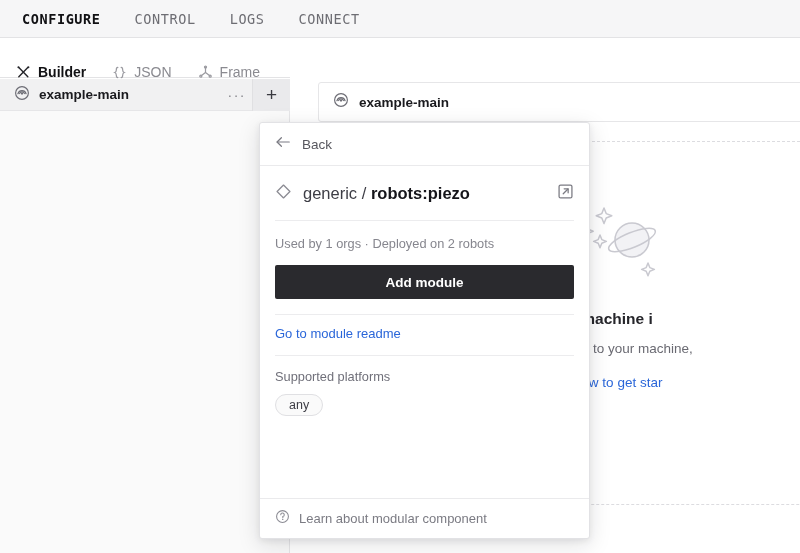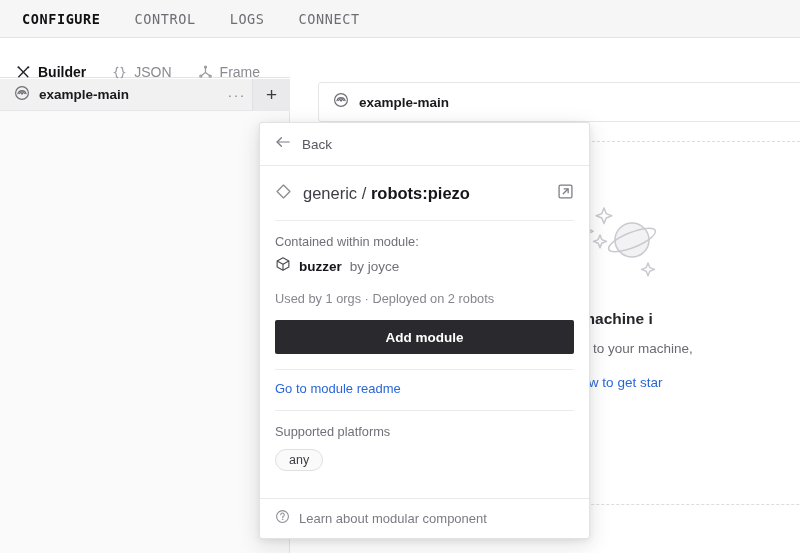--- a/index.html
+++ b/index.html
@@ -289,34 +289,20 @@
           <svg width="17" height="17" viewBox="0 0 18 18" fill="none" stroke="#7b7b83" stroke-width="1.35" stroke-linecap="round" stroke-linejoin="round">
             <rect x="2.2" y="2.2" width="13.6" height="13.6" rx="1.6"></rect>
             <path d="M6.6 11.4 L11.6 6.4"></path>
               <path d="M7.6 6.2 H11.8 V10.4"></path>
           </svg>
         </span>
       </div>
 
       <div class="hr"></div>
 
-      <div class="sect">
-        <div class="muted">Contained within module:</div>
-        <div class="owner-row">
-          <span>
-            <svg width="16" height="16" viewBox="0 0 18 18" fill="none" stroke="#4a4a52" stroke-width="1.25" stroke-linejoin="round">
-              <path d="M9 2 L15.6 5.6 V12.4 L9 16 2.4 12.4 V5.6 Z"></path>
-              <path d="M2.4 5.6 L9 9.2 15.6 5.6"></path>
-                <path d="M9 9.2 V16"></path>
-            </svg>
-          </span>
-          <span class="nm">buzzer</span>
-            <span class="by"> by joyce</span>
-        </div>
-      </div>
 
       <div class="stats">Used by 1 orgs · Deployed on 2 robots</div>
 
       <button class="add-btn">Add module</button>
 
       <div class="after-btn hr"></div>
 
       <div class="readme">Go to module readme</div>
 
       <div class="hr"></div>

